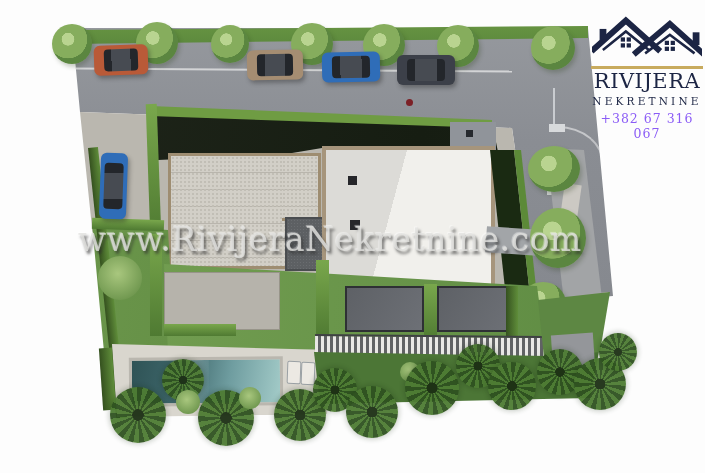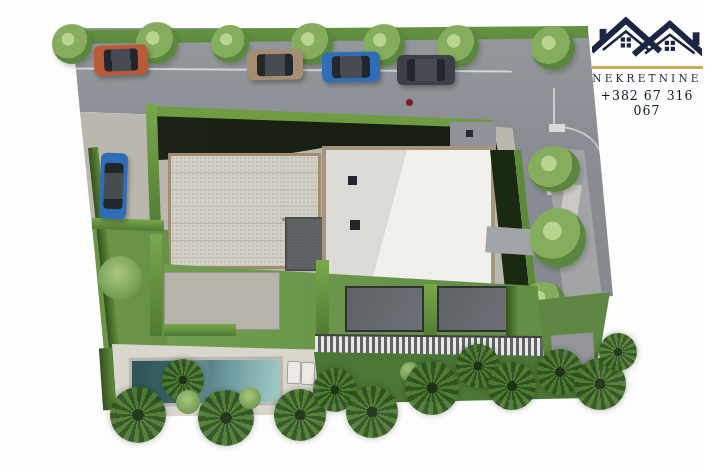--- a/index.html
+++ b/index.html
@@ -102,21 +102,21 @@
 
   
   .watermark{left:20px;top:220px;width:620px;text-align:center;z-index:8;
     font-family:"DejaVu Serif",serif;font-size:33px;letter-spacing:.5px;
     color:rgba(226,226,224,.8);
     text-shadow:2px 3px 3px rgba(45,45,45,.65),-1px -1px 1px rgba(255,255,255,.45);}
   .logo{right:2px;top:8px;width:112px;text-align:center;z-index:9;color:#1c2544;}
   .logo-divider{height:3px;background:#c8ab5e;margin:2px 0 1px 0;}
   .logo-title{font-family:"DejaVu Serif",serif;font-size:21px;letter-spacing:.5px;line-height:1.05;}
   .logo-sub{font-family:"DejaVu Serif",serif;font-size:10.5px;letter-spacing:3.2px;margin-top:3px;}
-  .logo-phone{font-family:"DejaVu Serif",serif;font-size:12.5px;letter-spacing:1px;color:#0f172a;margin-top:4px;}
+  .logo-phone{font-family:"DejaVu Serif",serif;font-size:12.5px;letter-spacing:1px;color:#8b5cf6;margin-top:4px;}
 </style>
 </head>
 <body>
 
 <div class="canvas">
 
   <div class="abs road"></div>
   <div class="abs compound"></div>
   <div class="abs hedge-top"></div>
   <div class="abs stall-line"></div>
@@ -206,20 +206,21 @@
   <div class="abs car car-blue" style="left:322px;top:52px;width:58px;height:30px;transform:rotate(-1deg);">
       <div class="glass"></div>
     </div>
   <div class="abs car car-dark" style="left:397px;top:55px;width:58px;height:30px;">
       <div class="glass"></div>
     </div>
   <div class="abs car car-blue v" style="left:100px;top:153px;width:27px;height:66px;transform:rotate(2deg);">
       <div class="glass"></div>
     </div>
 
+  <div class="abs watermark">www.RivijeraNekretnine.com</div>
 
   <div class="abs logo">
     <svg width="110" height="52" viewBox="0 0 130 60">
       <g stroke="#1c2544" fill="none" stroke-linecap="square">
         <path d="M2,48 L40,14 L78,48" stroke-width="7"></path>
         <path d="M14,48 L40,27 L66,48" stroke-width="3"></path>
         <path d="M52,52 L92,18 L130,52" stroke-width="7"></path>
         <path d="M64,52 L92,31 L120,52" stroke-width="3"></path>
       </g>
       <g fill="#1c2544">
@@ -229,17 +230,18 @@
           <rect x="41" y="34" width="5" height="5"></rect>
         <rect x="34" y="41" width="5" height="5"></rect>
           <rect x="41" y="41" width="5" height="5"></rect>
         <rect x="86" y="38" width="5" height="5"></rect>
           <rect x="93" y="38" width="5" height="5"></rect>
         <rect x="86" y="45" width="5" height="5"></rect>
           <rect x="93" y="45" width="5" height="5"></rect>
       </g>
     </svg>
     <div class="logo-divider"></div>
+    <div class="logo-title">RIVIJERA</div>
     <div class="logo-sub">NEKRETNINE</div>
     <div class="logo-phone">+382 67 316 067</div>
   </div>
 
 </div>
 
 </body></html>

